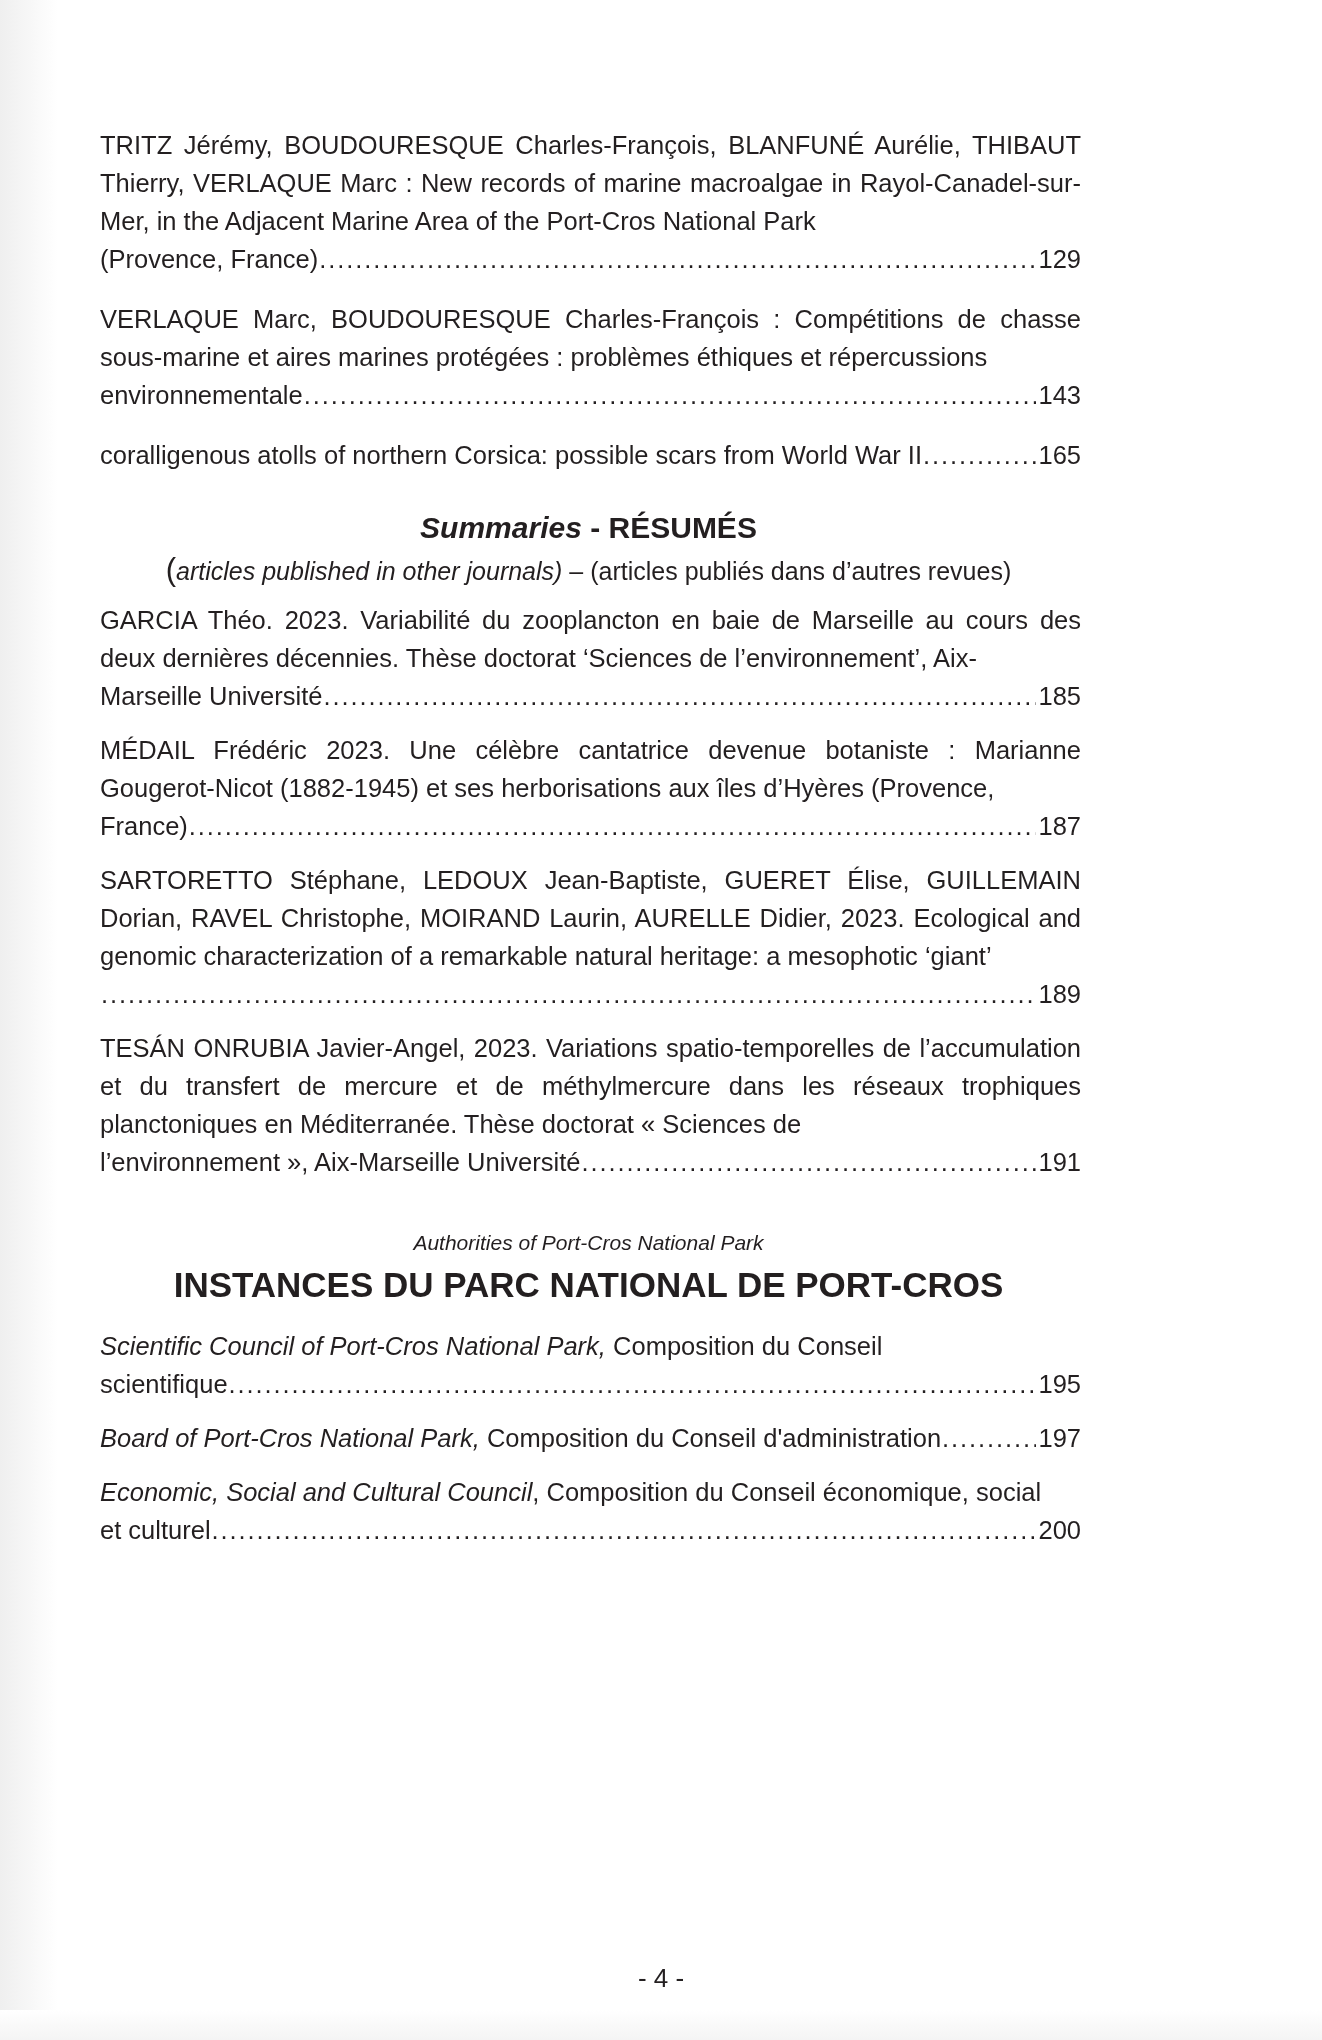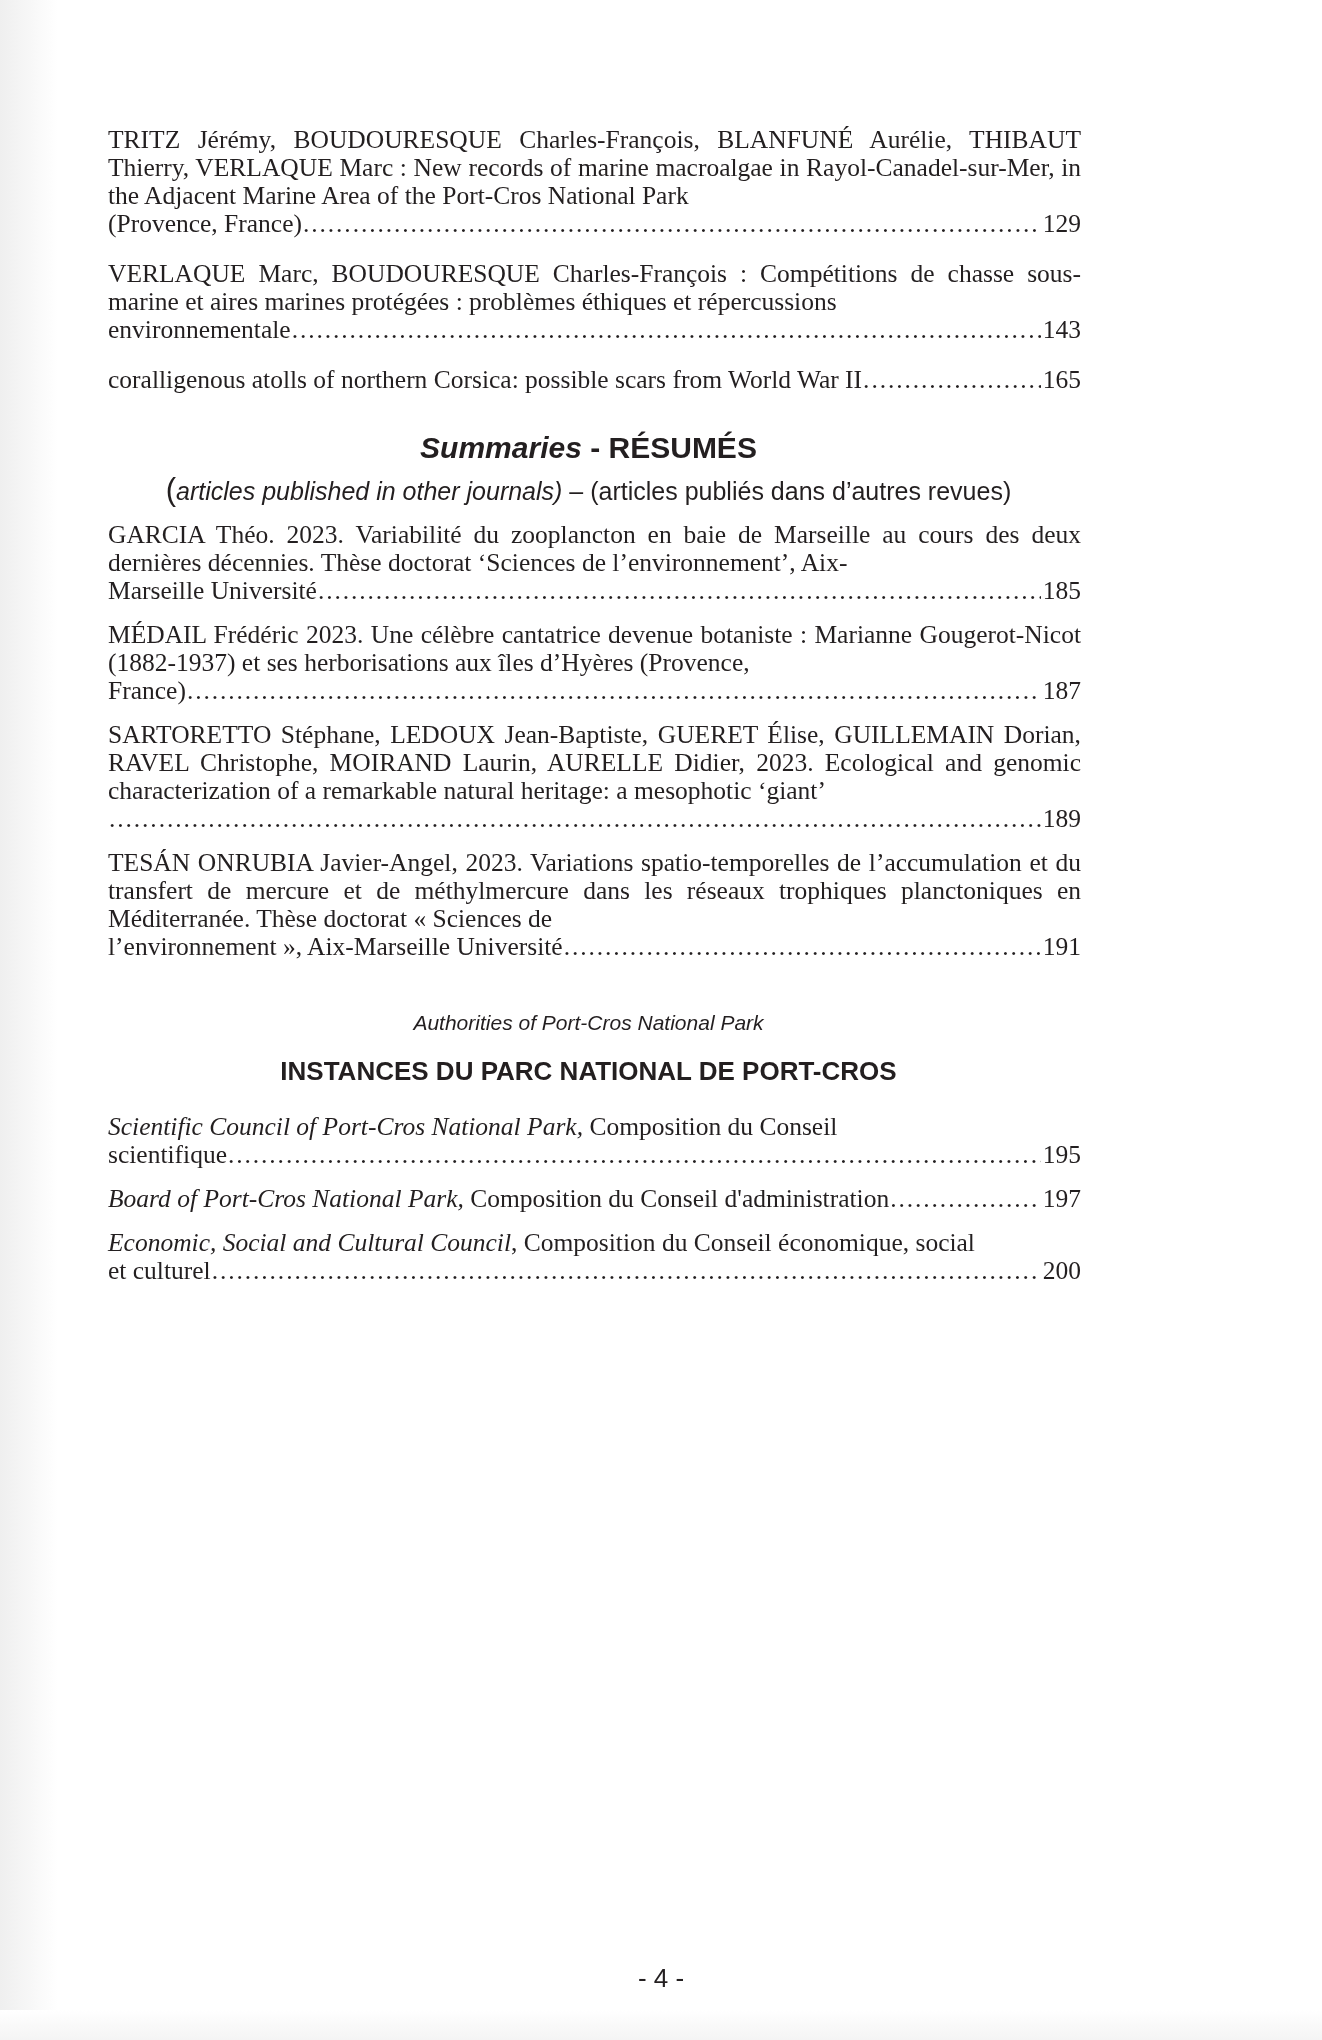--- a/index.html
+++ b/index.html
@@ -42,25 +42,24 @@
   .content {
     position: absolute;
     left: 96px;
     top: 126px;
     width: 985px;
   }
 
   
   .entry {
     font-size: 25.5px;
-    line-height: 28px;
+    line-height: 38px;
     text-align: justify;
-    margin: 0 0 22px 12px;
+    margin: 0 0 22px 4px;
     word-spacing: 0px;
-    font-family: Liberation Serif, serif;
   }
   .entry.tight {
     margin-bottom: 16px;
   }
   .entry .ital { font-style: italic; }
 
   
   .leaderline {
     display: flex;
     align-items: baseline;
@@ -119,25 +118,25 @@
     margin: 42px 0 22px 0;
   }
   .heading-en2 {
     font-size: 21px;
     font-weight: normal;
     font-style: italic;
     line-height: 40px;
     margin: 0;
   }
   .heading-fr2 {
-    font-size: 26px;
+    font-size: 35px;
     font-weight: bold;
     font-style: normal;
     line-height: 40px;
-    margin: 8px 0 0 0;
+    margin: 2px 0 0 0;
   }
 
   
   .footer {
     position: absolute;
     left: 0;
     top: 1963px;
     width: 1322px;
     text-align: center;
     font-size: 26px;
@@ -191,21 +190,21 @@
     <div class="entry tight">
       <span>GARCIA Théo. 2023. Variabilité du zooplancton en baie de Marseille au cours des deux dernières décennies. Thèse doctorat ‘Sciences de l’environnement’, Aix-</span>
       <span class="leaderline">
         <span class="lead-text">Marseille Université</span>
         <span class="dots">............................................................................................................................................................</span>
         <span class="pageno">185</span>
       </span>
     </div>
 
     <div class="entry tight">
-      <span>MÉDAIL Frédéric 2023. Une célèbre cantatrice devenue botaniste : Marianne Gougerot-Nicot (1882-1937) et ses herborisations aux îles d’Hyères (Provence,</span>
+      <span>MÉDAIL Frédéric 2023. Une célèbre cantatrice devenue botaniste : Marianne Gougerot-Nicot (1882-1945) et ses herborisations aux îles d’Hyères (Provence,</span>
       <span class="leaderline">
         <span class="lead-text">France)</span>
         <span class="dots">............................................................................................................................................................</span>
         <span class="pageno">187</span>
       </span>
     </div>
 
     <div class="entry tight">
       <span>SARTORETTO Stéphane, LEDOUX Jean-Baptiste, GUERET Élise, GUILLEMAIN Dorian, RAVEL Christophe, MOIRAND Laurin, AURELLE Didier, 2023. Ecological and genomic characterization of a remarkable natural heritage: a mesophotic ‘giant’</span>
       <span class="leaderline">

